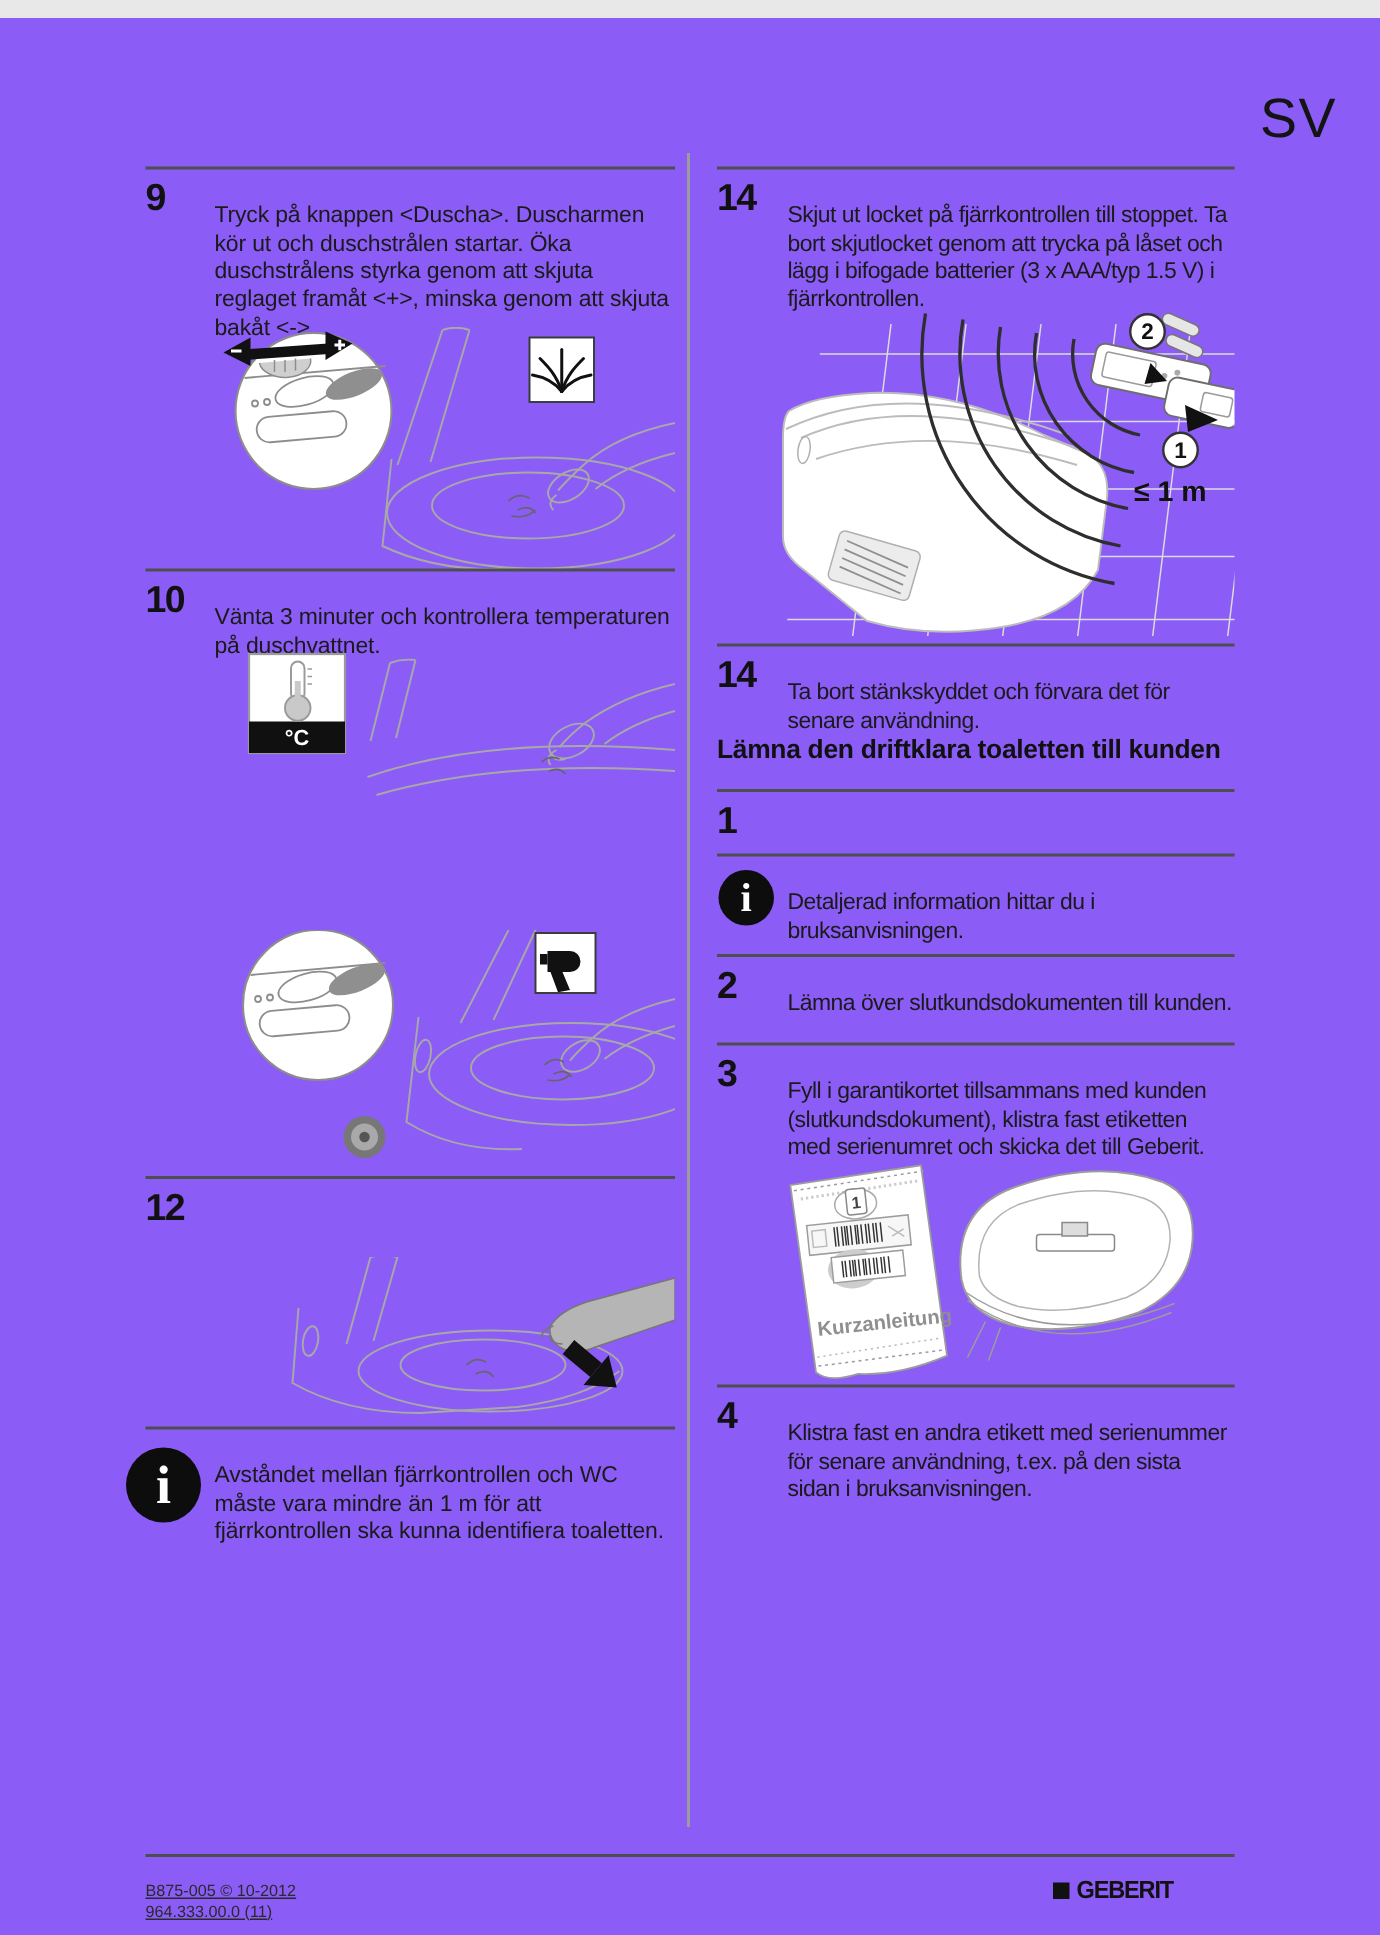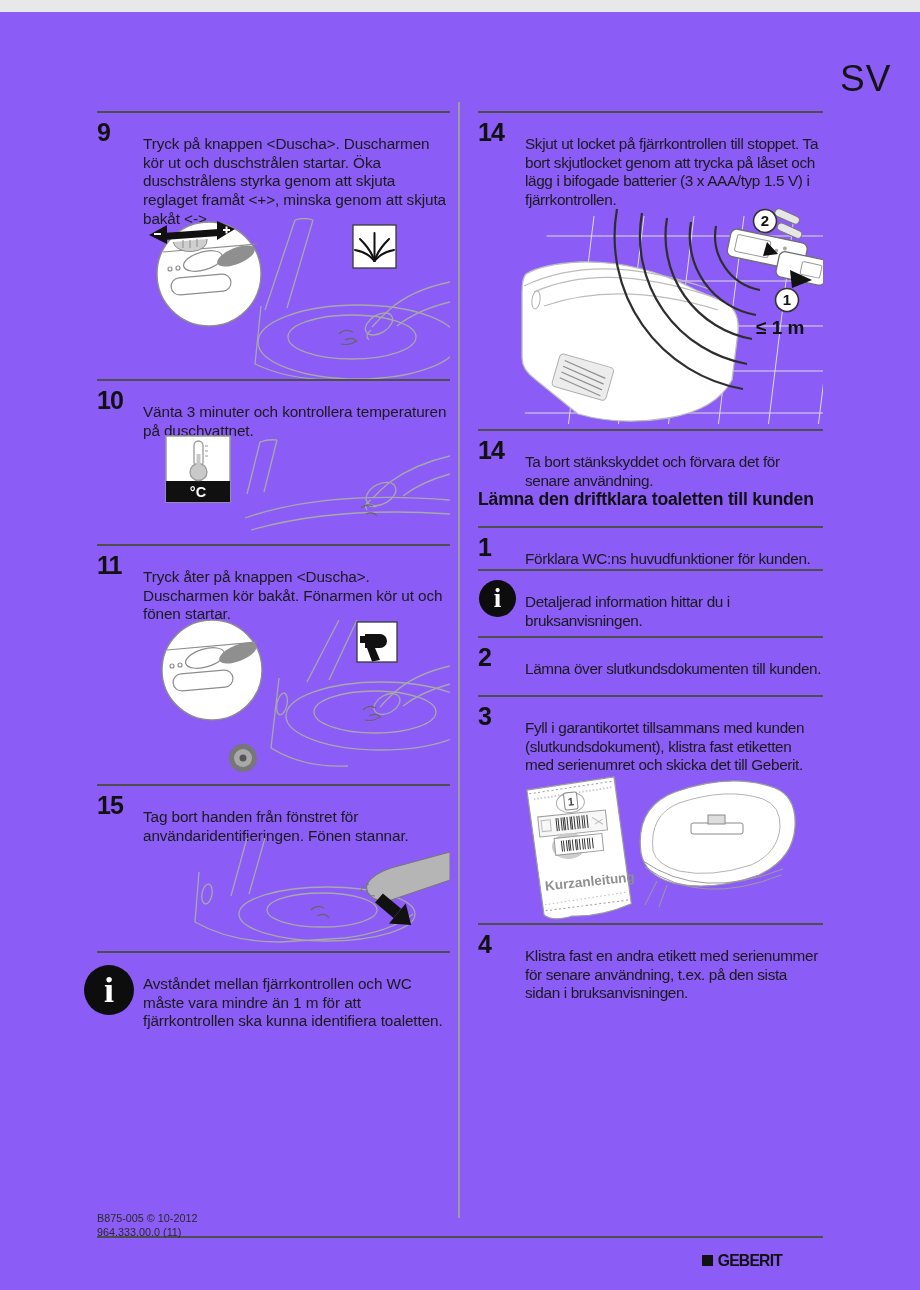--- a/index.html
+++ b/index.html
@@ -32,21 +32,21 @@
     position:absolute; background:#0d0d0d; color:#fff; border-radius:50%;
     font-family:"Liberation Serif", serif; font-weight:700;
     display:flex; align-items:center; justify-content:center; line-height:1;
   }
   .note-l .icircle { width:50px; height:50px; left:-13px; top:12px; font-size:36px; }
   .note-r .icircle { width:37px; height:37px; left:1px; top:9px; font-size:27px; }
 
   .illus { position:absolute; }
 
   .footer-rule { position:absolute; left:97px; top:1224px; width:726px; border-top:2px solid #4e4e4e; }
-  .footer-left { position:absolute; left:97px; top:1200px; font-size:10.8px; line-height:13.5px; color:#2a2a2a; }
+  .footer-left { position:absolute; left:97px; top:1243px; font-size:10.8px; line-height:13.5px; color:#2a2a2a;text-decoration:underline; }
   .logo { position:absolute; left:690px; top:1239px; display:flex; align-items:center; gap:3px;padding-left:12px; }
   .logo .sq { width:11px; height:11px; background:#111; }
   .logo .word { font-size:16.5px; font-weight:700; letter-spacing:-0.8px; transform:scaleX(0.95); color:#111; }
   .pagenum { position:absolute; left:788px; top:1310px; width:35px; text-align:right; font-size:15px; color:#111;text-decoration:underline; }
 
   svg text { font-family:"Liberation Sans", sans-serif; }
 </style>
 </head>
 <body>
 
@@ -128,24 +128,20 @@
       <rect x="1" y="2" width="64" height="66" fill="#fff" stroke="#9a9a9a" stroke-width="1.5"></rect>
       <rect x="1" y="47" width="64" height="21" fill="#101010"></rect>
       <rect x="29" y="7" width="9" height="26" rx="4.5" fill="#fff" stroke="#9a9a9a" stroke-width="1.3"></rect>
       <path d="M40,12 h3 M40,17 h3 M40,22 h3" stroke="#9a9a9a"></path>
       <circle cx="33.5" cy="38" r="8.5" fill="#c9c9c9" stroke="#9a9a9a" stroke-width="1.3"></circle>
       <rect x="31.5" y="20" width="4" height="16" fill="#c9c9c9"></rect>
       <text x="33" y="62.5" fill="#fff" font-size="14.5" font-weight="bold" text-anchor="middle">°C</text>
     </g>
   </svg>
 
-  <div class="step col-l" style="top:532px">
-    <div class="num">11</div>
-    <p class="txt">Tryck åter på knappen &lt;Duscha&gt;. Duscharmen kör bakåt. Fönarmen kör ut och fönen startar.</p>
-  </div>
 
   <svg class="illus" style="left:143px; top:608px" width="307" height="162" viewBox="0 0 307 162">
     <g stroke="#a8a8a8" fill="none" stroke-width="1.3">
       <path d="M196,0 L164,62"></path>
         <path d="M214,0 L186,60"></path>
       <ellipse cx="238" cy="96" rx="95" ry="34"></ellipse>
       <ellipse cx="232" cy="92" rx="61" ry="21"></ellipse>
       <path d="M136,58 L128,128 Q160,148 205,146"></path>
       <ellipse cx="139" cy="84" rx="5" ry="11" transform="rotate(12 139 84)"></ellipse>
       <path d="M307,46 Q272,54 252,72 Q243,80 237,87"></path>
@@ -170,22 +166,21 @@
     </g>
     <ellipse cx="95" cy="33" rx="20" ry="8" transform="rotate(-22 95 33)" fill="#8f8f8f"></ellipse>
     <rect x="214" y="2" width="40" height="40" fill="#fff" stroke="#3a3a3a" stroke-width="1.3"></rect>
     <g fill="#111">
       <path d="M222,14 h15 a7,7 0 0 1 0,14 h-5 l5,12 -8,1.5 -5,-13.5 h-2 z"></path>
       <rect x="217" y="16" width="5" height="7"></rect>
     </g>
   </svg>
 
   <div class="step col-l" style="top:772px">
-    <div class="num">15</div>
-    <p class="txt">Tag bort handen från fönstret för användaridentifieringen. Fönen stannar.</p>
+    <div class="num">12</div>
   </div>
 
   <svg class="illus" style="left:185px; top:826px" width="265" height="110" viewBox="0 0 265 110">
     <g stroke="#a8a8a8" fill="none" stroke-width="1.3">
       <path d="M62,0 L46,58"></path>
         <path d="M80,0 L64,56"></path>
         <path d="M62,0 Q71,-2 80,0"></path>
       <path d="M14,34 L10,84 Q45,104 95,104 L160,100 Q205,94 228,76"></path>
       <ellipse cx="142" cy="76" rx="88" ry="27"></ellipse>
       <ellipse cx="137" cy="72" rx="55" ry="17"></ellipse>
@@ -261,21 +256,20 @@
 
   <div class="step col-r" style="top:417px">
     <div class="num">14</div>
     <p class="txt">Ta bort stänkskyddet och förvara det för senare användning.</p>
   </div>
 
   <h2 class="heading" style="margin:0">Lämna den driftklara toaletten till kunden</h2>
 
   <div class="step col-r" style="top:514px">
     <div class="num">1</div>
-    <p class="txt">Förklara WC:ns huvudfunktioner för kunden.</p>
   </div>
 
   <div class="note note-r col-r" style="top:557px">
     <div class="icircle">i</div>
     <p class="txt">Detaljerad information hittar du i bruksanvisningen.</p>
   </div>
 
   <div class="step col-r" style="top:624px">
     <div class="num">2</div>
     <p class="txt">Lämna över slutkundsdokumenten till kunden.</p>

